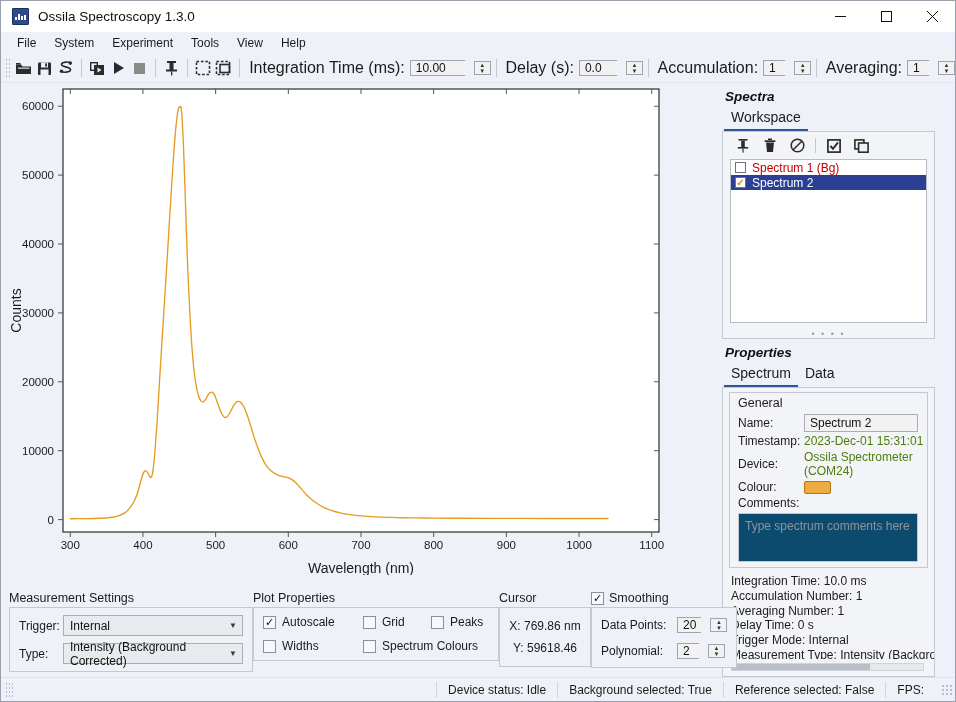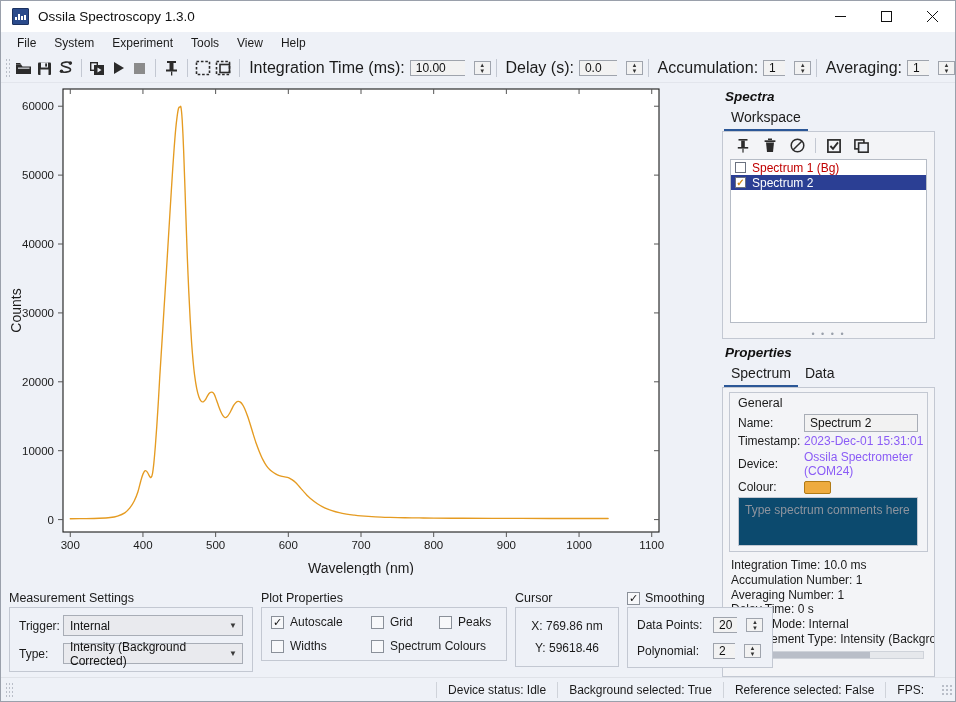--- a/index.html
+++ b/index.html
@@ -87,55 +87,55 @@
   .srow .nm.bg { color:#c00000; }
   .cbx { width:11px; height:11px; border:1px solid #6b7280; background:#fff;
          display:flex; align-items:center; justify-content:center; font-size:10px;
          line-height:1; color:#111; flex:0 0 auto;}
   .cbx.amber { color:#d08a16; font-weight:bold; }
   .grip-dots { text-align:center; color:#9aa0ab; font-size:9px; letter-spacing:2px;
                line-height:7px; height:7px; }
 
   .proprow { display:flex; align-items:center; font-size:12px; padding:1px 0 1px 8px; }
   .proprow .lbl { width:66px; color:#1b1b1b; flex:0 0 66px; }
-  .proprow .valtxt { color:#8b5cf6; }
+  .proprow .valtxt { color:#4d7c0f; }
   .grpbox { border:1px solid #c3c8d2; margin:4px 6px 0 6px; background:#f3f4f7; padding-bottom:5px;}
   .grphdr { font-size:12.5px; color:#1b1b1b; padding:3px 0 3px 8px; }
   .txtfield { flex:1; margin-right:9px; height:18px; background:#f2f2f2;
               border:1px solid #a8adb6; display:flex; align-items:center;
               padding:0 5px; font-size:12px; color:#111; }
   .swatch { width:27px; height:13px; background:#eeab3f; border:1px solid #b07a16;
             border-radius:2px; }
   .comments { margin:2px 9px 0 8px; height:49px; background:#0c4a6e;
               border:1px solid #c3c8d2; padding:5px 6px; font-size:12px; color:#8e949e; }
   .metalist { padding:6px 0 0 8px; font-size:12px; line-height:14.8px; color:#1b1b1b;
               white-space:nowrap; overflow:hidden; }
   .hscroll { margin:4px 10px 5px 8px; height:8px; background:#e6e8ec; border:1px solid #cfd3da;}
   .hscroll .thumb { width:72%; height:100%; background:#b9bec8; }
 
   
   .bottom { flex:0 0 88px; display:flex; padding:2px 4px 0 8px; gap:0; }
-  .grp { position:relative; margin-right:8px; }
+  .grp { position:relative; }
   .grp > .cap { font-size:12.5px; color:#1b1b1b; padding-bottom:2px; display:flex;
                 align-items:center; gap:5px;}
   .grp > .frame { border:1px solid #c3c8d2; background:#eef1f7; padding:7px 9px; }
 
   .frow { display:flex; align-items:center; margin-bottom:7px; }
   .frow:last-child { margin-bottom:0; }
   .frow .lb { width:44px; font-size:12px; }
   .combo { height:21px; background:#e9eaee; border:1px solid #a8adb6;
            display:flex; align-items:center; justify-content:space-between;
            padding:0 5px 0 6px; font-size:12px; color:#111; }
   .combo .arr { font-size:8px; color:#3a3a3a; margin-left:8px;}
   .chk { display:flex; align-items:center; gap:6px; font-size:12px; }
   .chkbox { width:13px; height:13px; border:1px solid #8a9099; background:#f7f8fa;
             display:flex; align-items:center; justify-content:center; font-size:11px;
             line-height:1; color:#111; flex:0 0 auto;}
   .chkgrid { display:flex; flex-wrap:wrap; gap:10px 16px; width:226px; }
-  .curbox { width:104px; }
+  .curbox { width:92px; }
   .curline { font-size:12px; text-align:center; padding:4px 0; }
 
   
   .status { flex:0 0 24px; background:#eef1f7; display:flex; align-items:center;
             border-top:1px solid #dfe2e8; }
   .status .sgrip { width:9px; height:16px; margin-left:4px;
             background-image:radial-gradient(#b9bec8 1px, transparent 1px);
             background-size:3px 4px; }
   .status .sspacer { flex:1; }
   .status .sitem { font-size:12px; padding:0 11px; border-left:1px solid #cfd3da;
@@ -515,20 +515,23 @@
             <span class="valtxt">2023-Dec-01 15:31:01</span>
           </div>
           <div class="proprow">
             <span class="lbl">Device:</span>
             <span class="valtxt">Ossila Spectrometer (COM24)</span>
           </div>
           <div class="proprow">
             <span class="lbl">Colour:</span>
             <span class="swatch"></span>
           </div>
+          <div class="proprow">
+            <span class="lbl">Comments:</span>
+          </div>
           <div class="comments">Type spectrum comments here</div>
         </div>
         <div class="metalist">
           <div>Integration Time: 10.0 ms</div>
           <div>Accumulation Number: 1</div>
           <div>Averaging Number: 1</div>
           <div>Delay Time: 0 s</div>
           <div>Trigger Mode: Internal</div>
           <div>Measurement Type: Intensity (Background C</div>
         </div>

